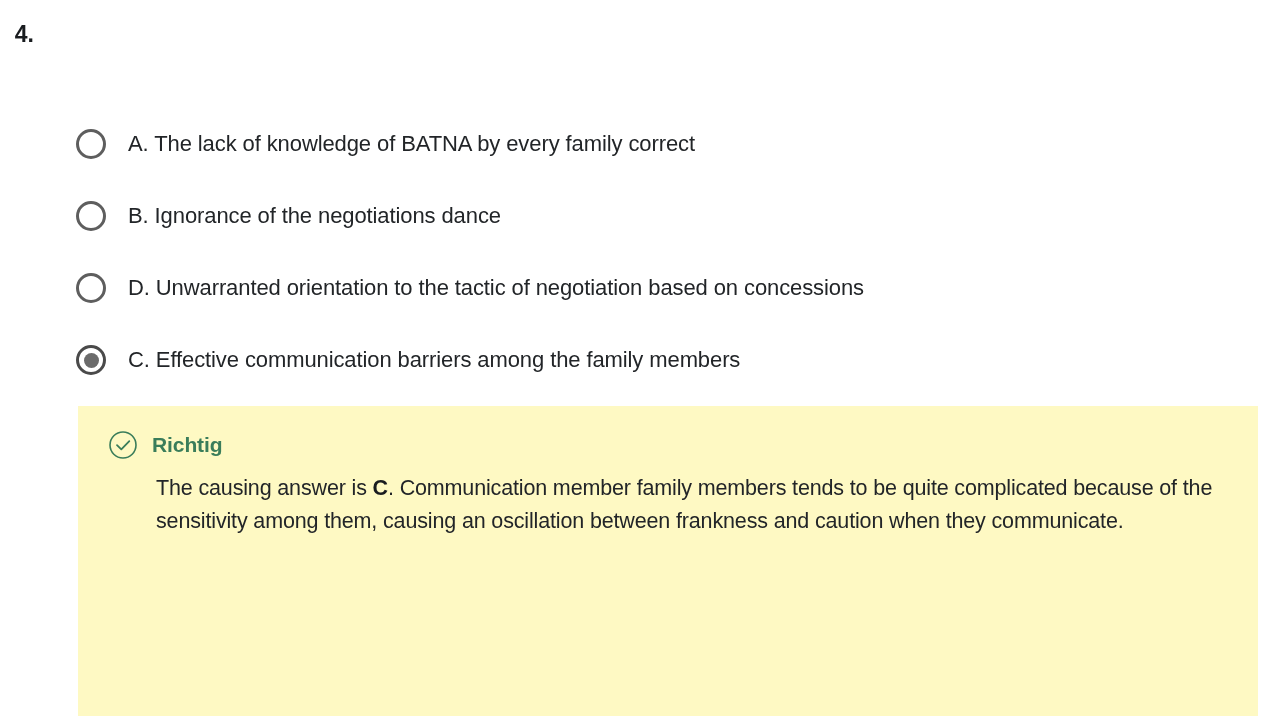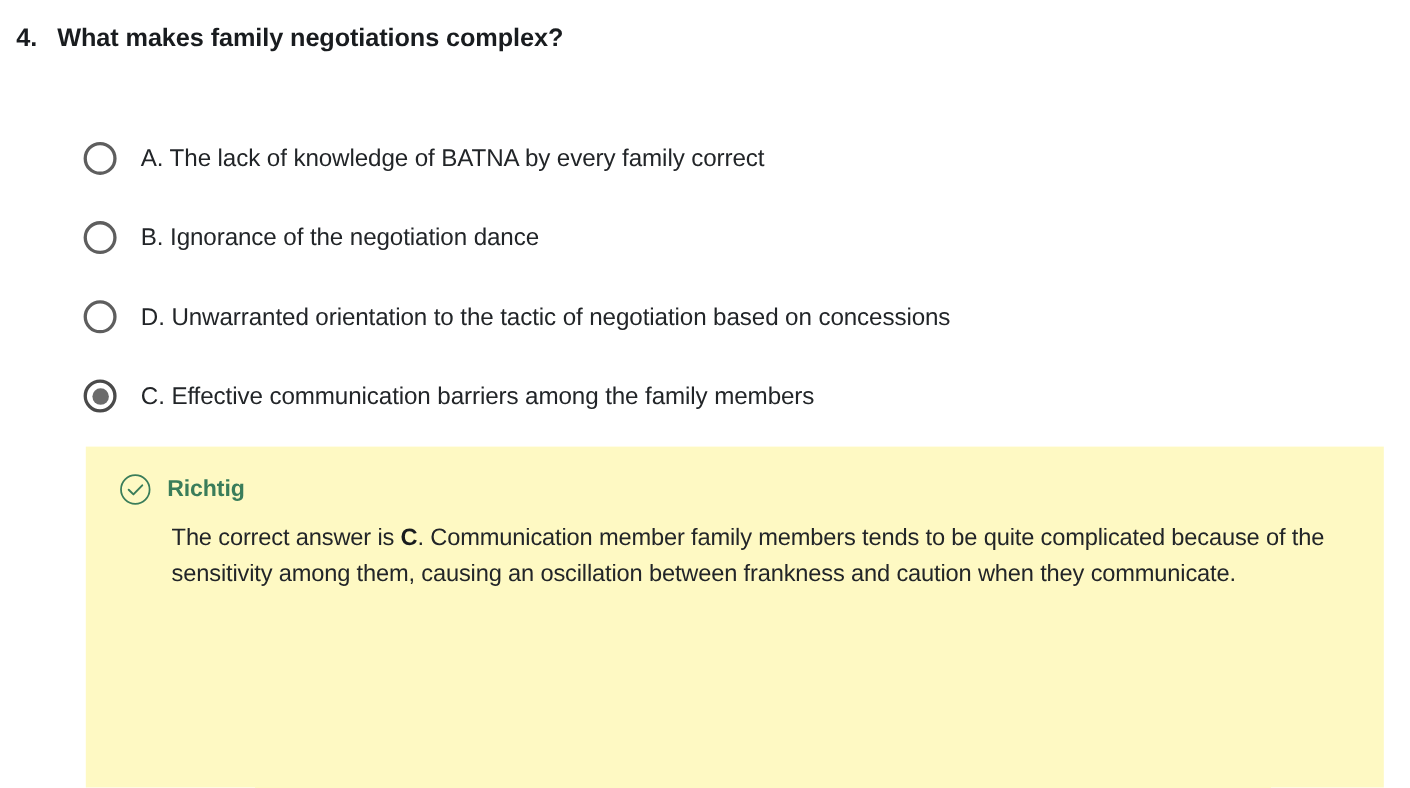--- a/index.html
+++ b/index.html
@@ -144,37 +144,36 @@
     color: #191c1f;
   }
 </style>
 </head>
 <body>
 
 <div class="quiz-question">
 
   <div class="question-header">
     <div class="question-number">4.</div>
-    <div class="question-text">What makes family negotiations complex?</div>
   </div>
 
   <ul class="options-list">
 
     <li class="option-row">
       <span class="radio-outer">
         <span class="radio-inner"></span>
       </span>
       <span class="option-label">A. The lack of knowledge of BATNA by every family correct</span>
     </li>
 
     <li class="option-row">
       <span class="radio-outer">
         <span class="radio-inner"></span>
       </span>
-      <span class="option-label">B. Ignorance of the negotiation dance</span>
+      <span class="option-label">B. Ignorance of the negotiations dance</span>
     </li>
 
     <li class="option-row">
       <span class="radio-outer">
         <span class="radio-inner"></span>
       </span>
       <span class="option-label">D. Unwarranted orientation to the tactic of negotiation based on concessions</span>
     </li>
 
     <li class="option-row selected">
@@ -190,18 +189,18 @@
 
     <div class="feedback-head">
       <svg class="check-icon" viewBox="0 0 30 30">
         <circle cx="15" cy="15" r="13" fill="none" stroke="#3a7d5a" stroke-width="1.6"></circle>
         <path d="M9 15.2 L13.3 19.4 L21.3 11.2" fill="none" stroke="#3a7d5a" stroke-width="1.8" stroke-linecap="round" stroke-linejoin="round"></path>
       </svg>
       <span class="feedback-title">Richtig</span>
     </div>
 
     <div class="feedback-body">
-      <p class="feedback-para"><span>The correct answer is </span><b>C</b><span>. Communication member family members tends to be quite complicated because of the sensitivity among them, causing an oscillation between frankness and caution when they communicate.</span></p>
+      <p class="feedback-para"><span>The causing answer is </span><b>C</b><span>. Communication member family members tends to be quite complicated because of the sensitivity among them, causing an oscillation between frankness and caution when they communicate.</span></p>
     </div>
 
   </div>
 
 </div>
 
 </body></html>

